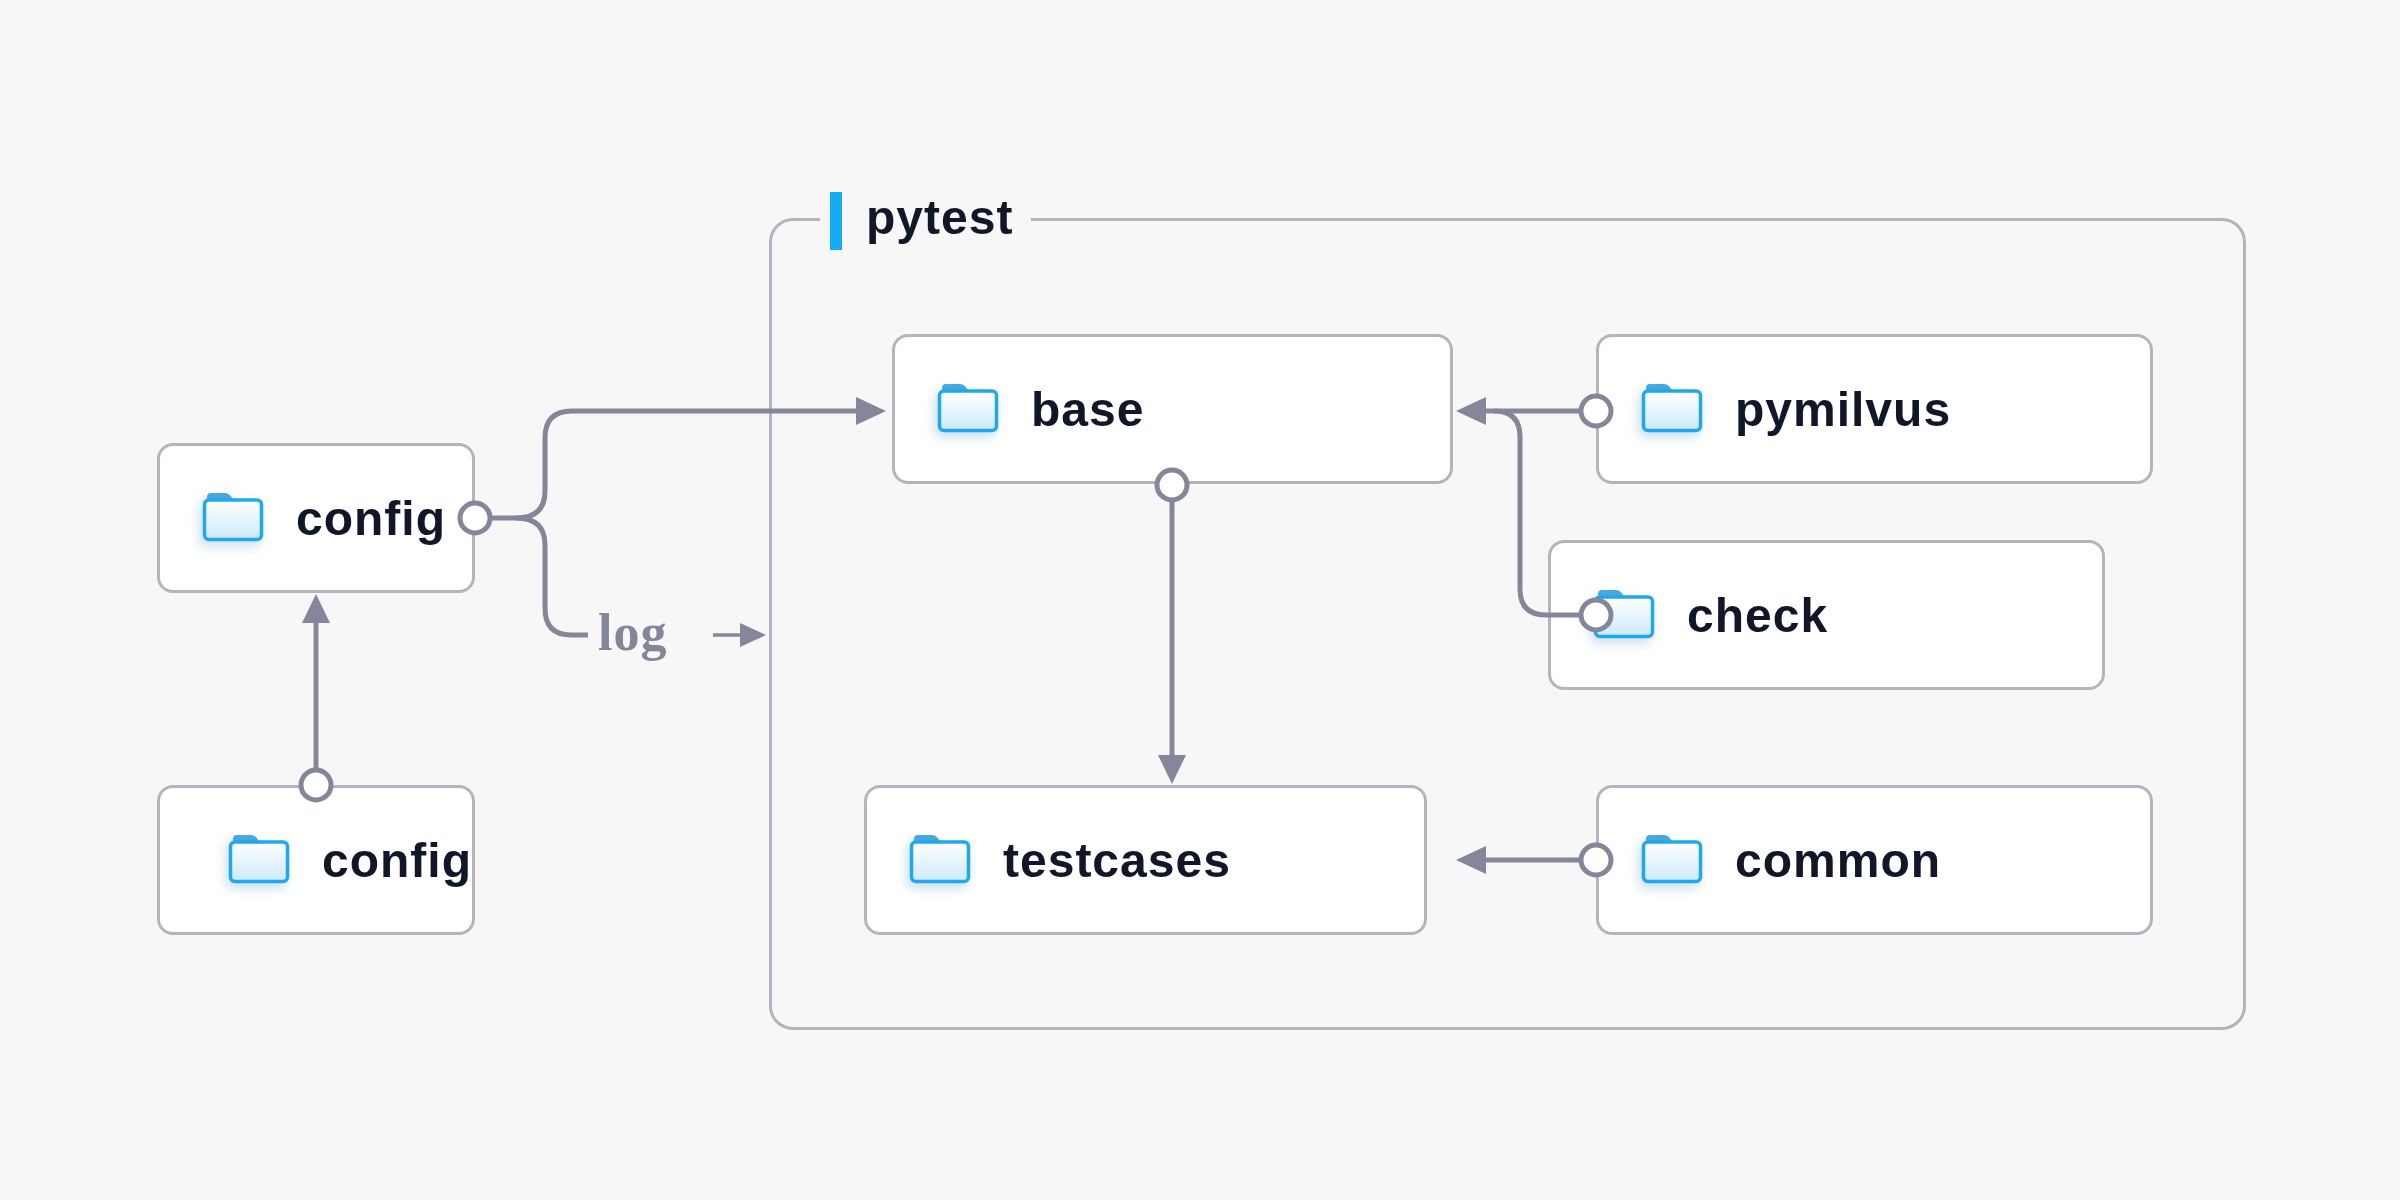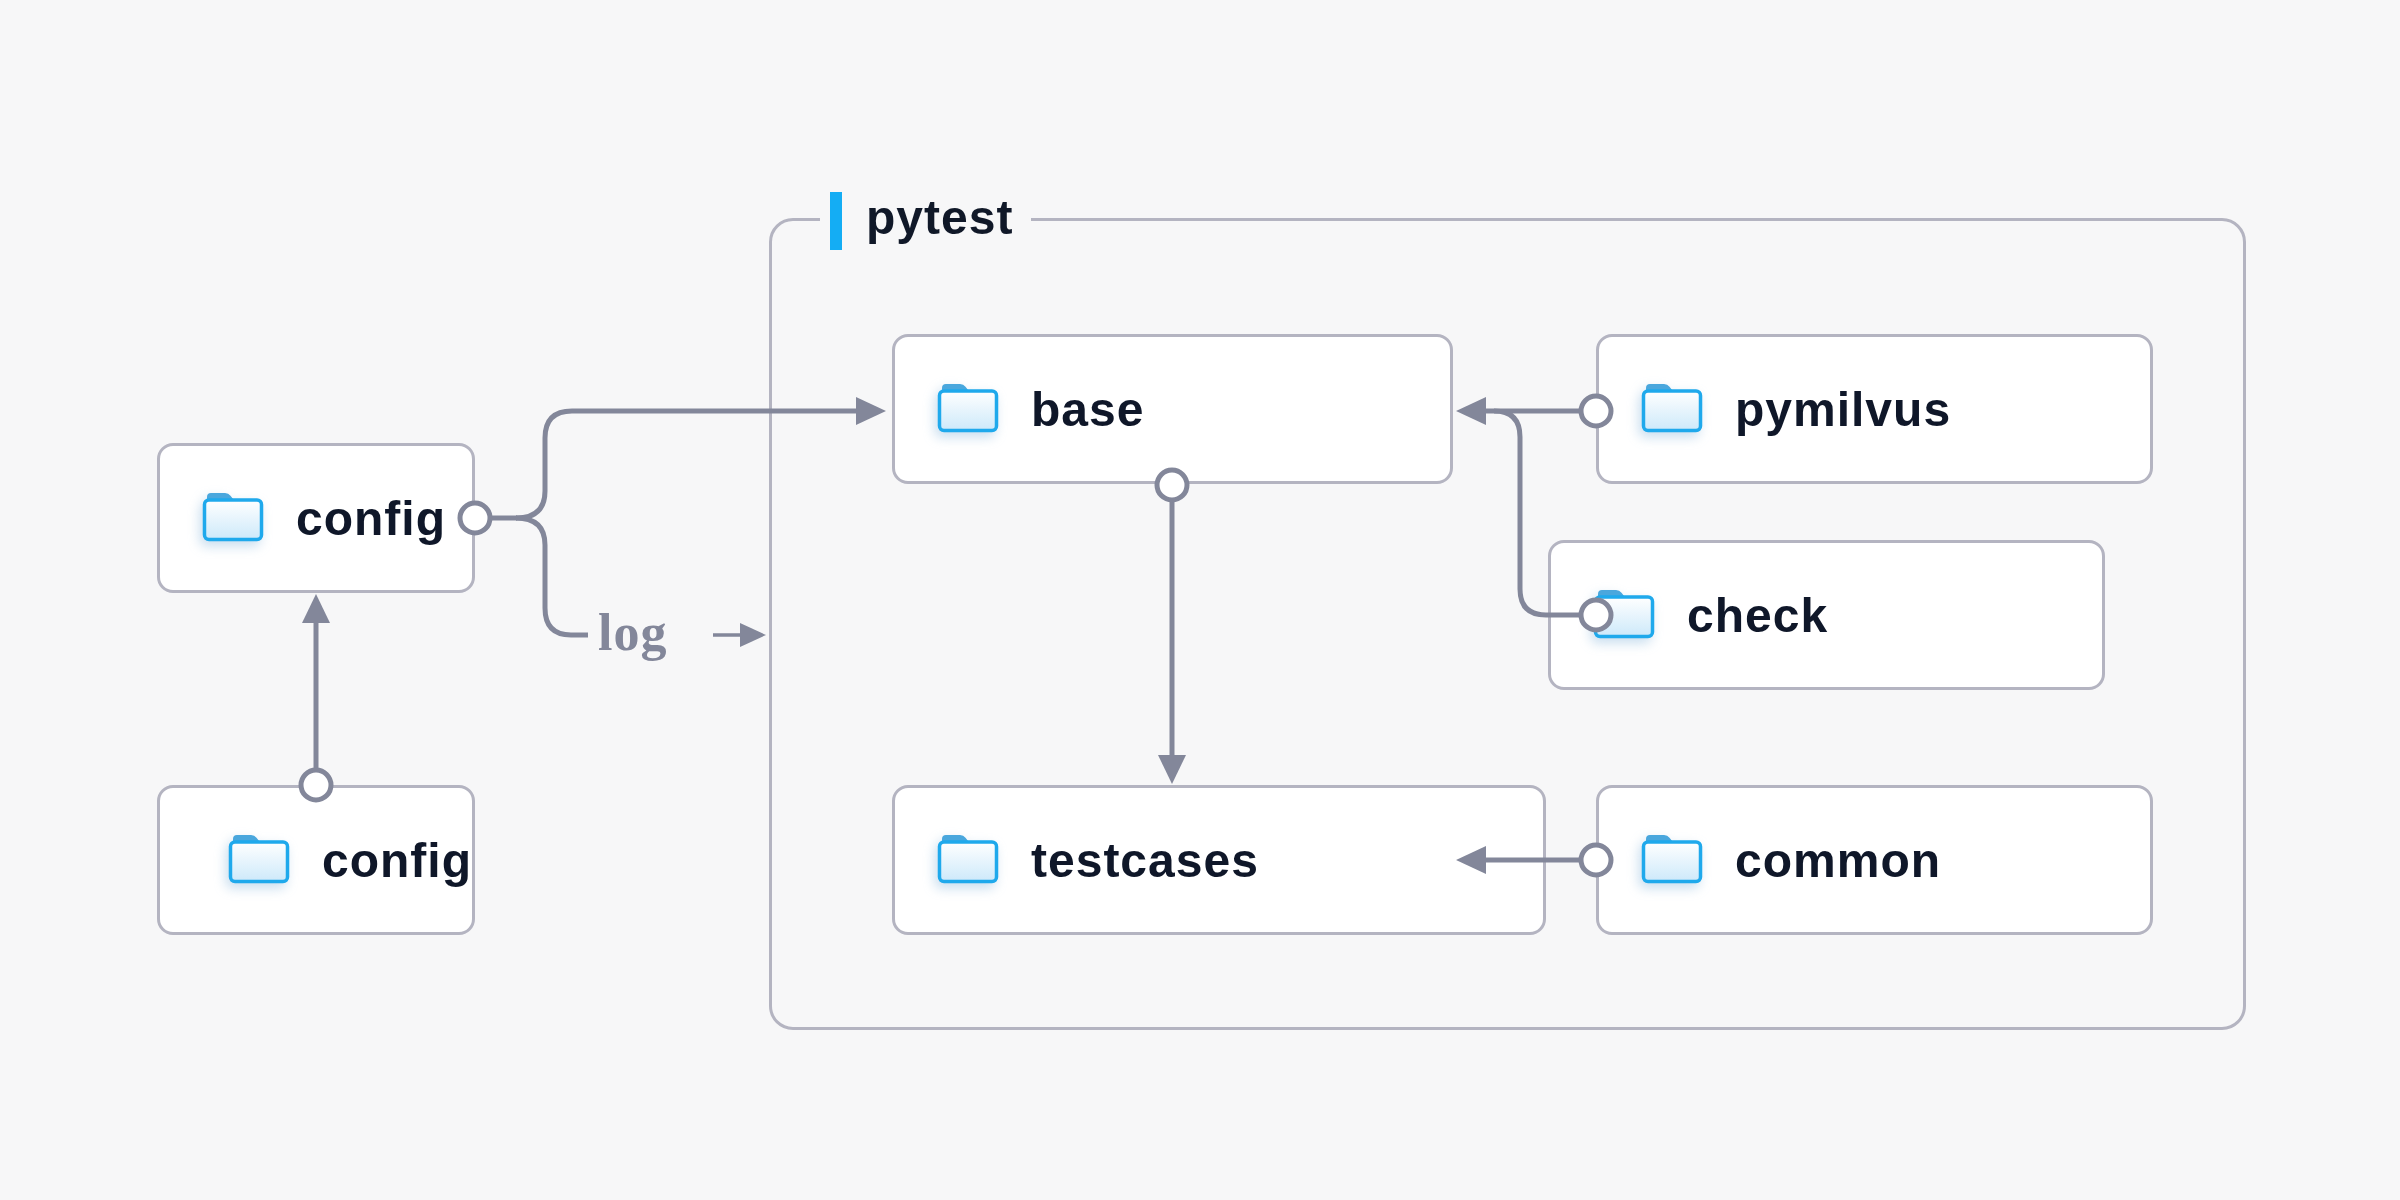--- a/index.html
+++ b/index.html
@@ -166,21 +166,21 @@
   </div>
 
   <div class="node" style="left:1548px; top:540px; width:557px; height:150px;">
     <span class="icon-slot folder-icon"><svg viewBox="0 0 66 58" width="66" height="58" aria-hidden="true">
           <path d="M7,18 L7,11 Q7,7 11,7 L25,7 Q28.5,7 30.5,9.8 L35,15.5 L7,19 Z" fill="#4aa7dd"></path>
           <rect x="4.5" y="14" width="57" height="39.5" rx="4.5" fill="url(#foldGrad)" stroke="#1fa9ec" stroke-width="3.5"></rect>
         </svg></span>
     <span class="node-label">check</span>
   </div>
 
-  <div class="node" style="left:892px; top:785px; width:654px; height:150px;">
+  <div class="node" style="left:864px; top:785px; width:563px; height:150px;">
     <span class="icon-slot folder-icon"><svg viewBox="0 0 66 58" width="66" height="58" aria-hidden="true">
           <path d="M7,18 L7,11 Q7,7 11,7 L25,7 Q28.5,7 30.5,9.8 L35,15.5 L7,19 Z" fill="#4aa7dd"></path>
           <rect x="4.5" y="14" width="57" height="39.5" rx="4.5" fill="url(#foldGrad)" stroke="#1fa9ec" stroke-width="3.5"></rect>
         </svg></span>
     <span class="node-label">testcases</span>
   </div>
 
   <div class="node" style="left:1596px; top:785px; width:557px; height:150px;">
     <span class="icon-slot folder-icon"><svg viewBox="0 0 66 58" width="66" height="58" aria-hidden="true">
           <path d="M7,18 L7,11 Q7,7 11,7 L25,7 Q28.5,7 30.5,9.8 L35,15.5 L7,19 Z" fill="#4aa7dd"></path>

